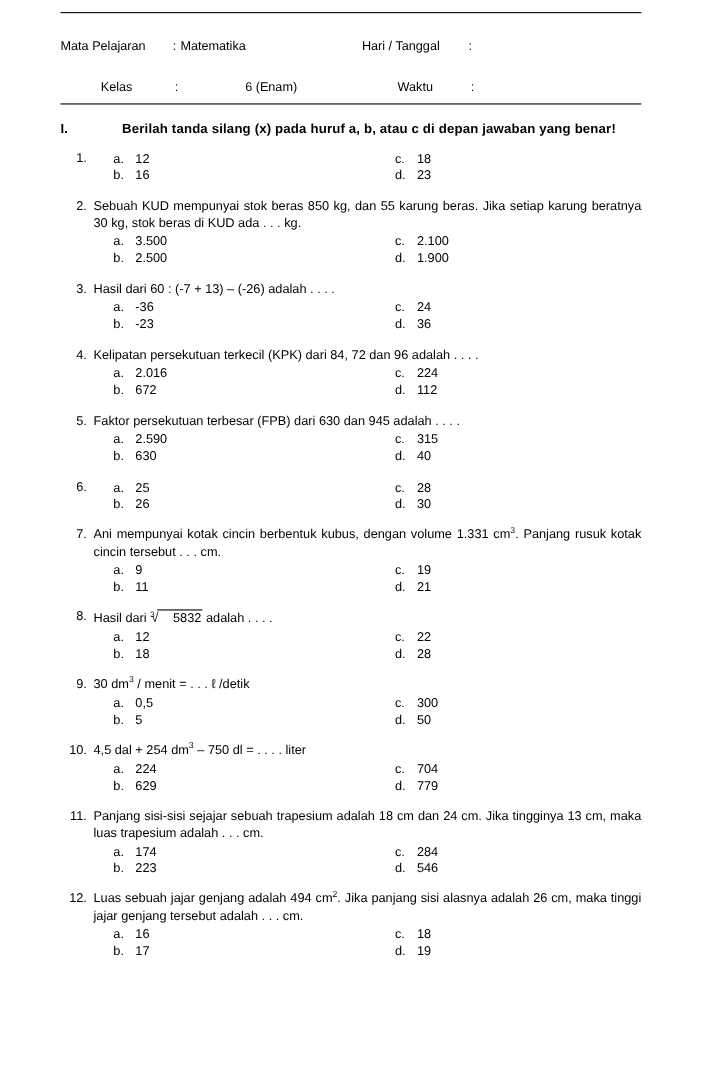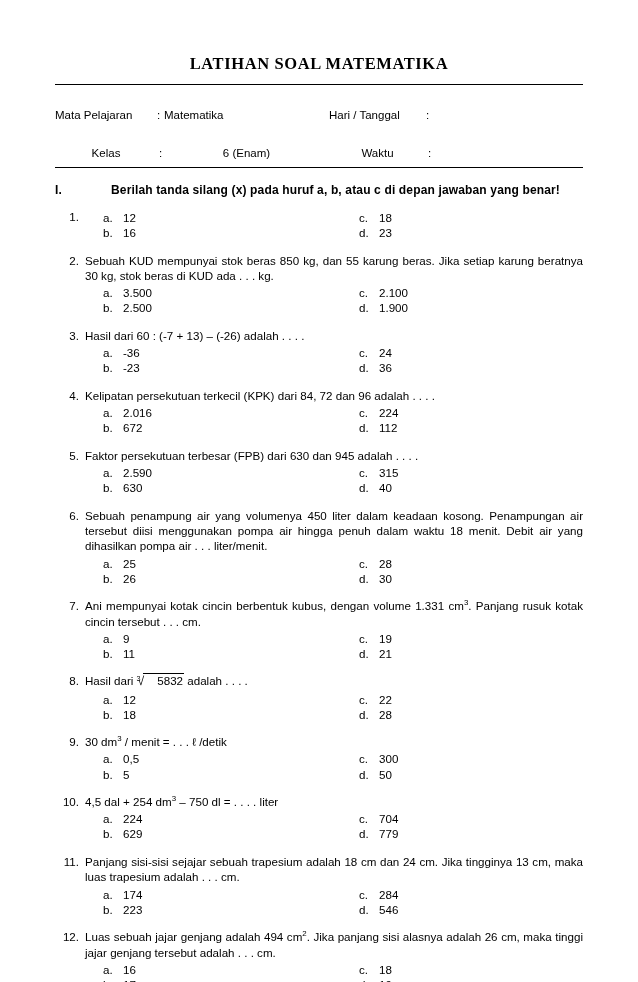--- a/index.html
+++ b/index.html
@@ -144,21 +144,20 @@
     border-top: 1px solid #000;
     padding: 0 1px 0 14px;
     margin-left: -1px;
   }
 </style>
 </head>
 <body>
 
 <div class="page">
 
-  <div class="doc-title">LATIHAN SOAL MATEMATIKA</div>
 
   <hr class="rule rule-top">
 
   <div class="ident">
     <div class="ident-row">
       <span class="id-label">Mata Pelajaran</span>
       <span class="id-colon">:</span>
       <span class="id-value">Matematika</span>
       <span class="id-label2">Hari / Tanggal</span>
       <span class="id-colon2">:</span>
@@ -317,21 +316,20 @@
                 <span class="opt-key">d.</span>
                 <span class="opt-val">40</span>
               </div>
             </div>
           </div>
         </div>
       </div>
       <div class="q">
         <div class="q-num">6.</div>
         <div class="q-body">
-          <div class="q-text justify">Sebuah penampung air yang volumenya 450 liter dalam keadaan kosong. Penampungan air tersebut diisi menggunakan pompa air hingga penuh dalam waktu 18 menit. Debit air yang dihasilkan pompa air . . . liter/menit.</div>
           <div class="opts">
             <div class="opt-row">
               <div class="opt-left">
                 <span class="opt-key">a.</span>
                 <span class="opt-val">25</span>
               </div>
               <div class="opt-right">
                 <span class="opt-key">c.</span>
                 <span class="opt-val">28</span>
               </div>

